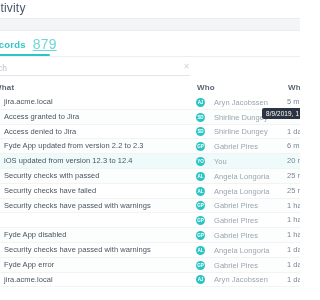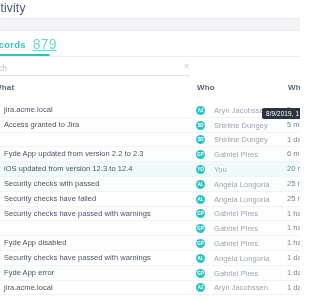--- a/index.html
+++ b/index.html
@@ -152,21 +152,20 @@
     color: #5b6775;
     letter-spacing: .2px;
     white-space: nowrap;
   }
   .th-what { left: -6px; }
   .th-who  { left: 197px; text-align: right; }
   .th-when { left: 288px; }
 
   .tbody {
     position: relative;
-    margin-top: 8px;
   }
   .row {
     position: relative;
     height: 14.8px;
     border-bottom: 1px solid #f1f3f5;
     box-sizing: border-box;
     background: #ffffff;
   }
   .row.alt { background: #fcfdfd; }
   .row.hover { background: #effbfa; }
@@ -276,20 +275,21 @@
         </div>
         <div class="row alt">
           <div class="cell-what">Access granted to Jira</div>
           <div class="cell-who">
             <div class="avatar">SD</div>
             <span class="who-name">Shirline Dungey</span>
           </div>
           <div class="cell-when">5 mi</div>
         </div>
         <div class="row">
+          <div class="cell-what">Access denied to Jira</div>
           <div class="cell-who">
             <div class="avatar">SD</div>
             <span class="who-name">Shirline Dungey</span>
           </div>
           <div class="cell-when">1 da</div>
         </div>
         <div class="row alt">
           <div class="cell-what">Fyde App updated from version 2.2 to 2.3</div>
           <div class="cell-who">
             <div class="avatar">GP</div>

